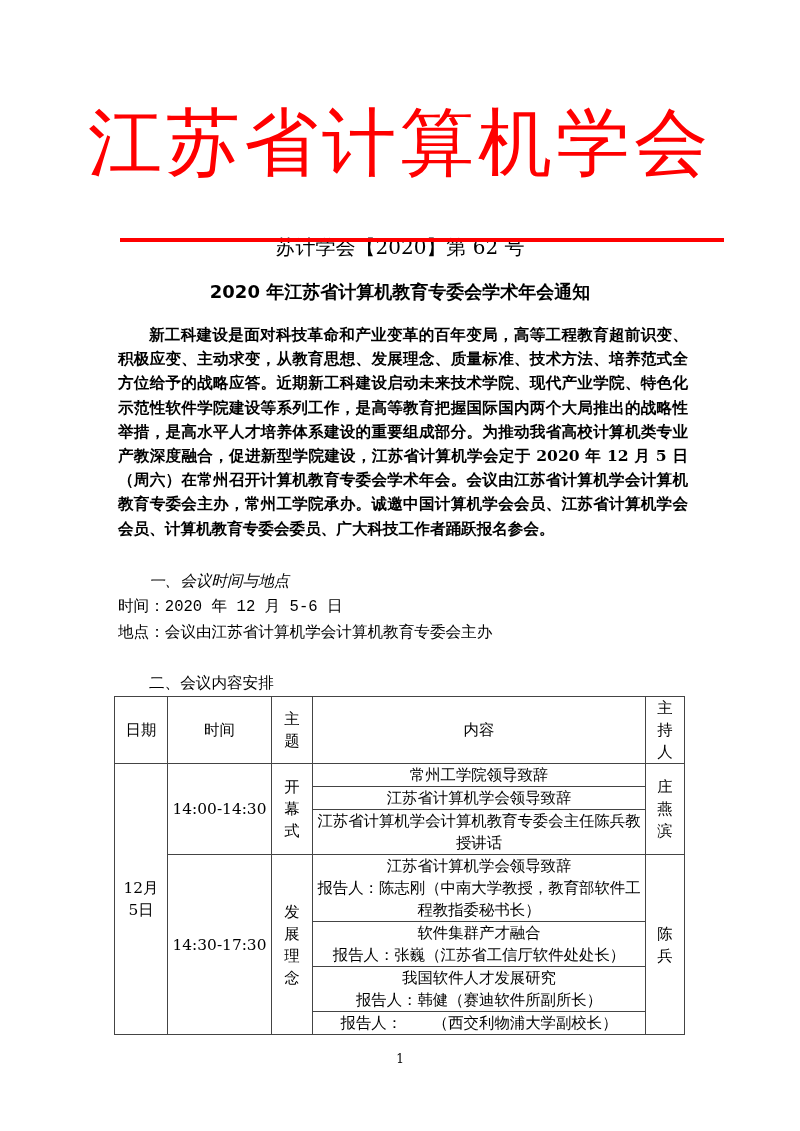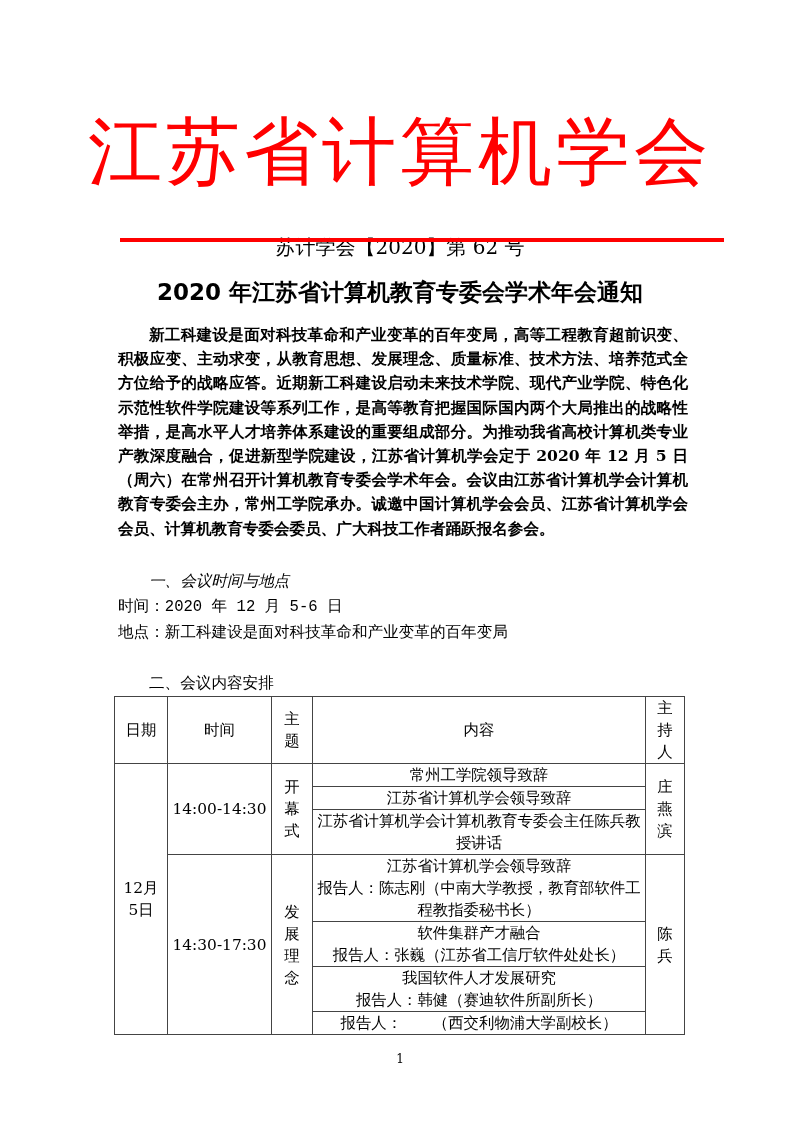--- a/index.html
+++ b/index.html
@@ -1,25 +1,25 @@
 <!DOCTYPE html>
 <html><head>
 <meta charset="utf-8">
 <style>
   html, body { margin: 0; padding: 0; background: #ffffff; }
   body { width: 800px; height: 1131px; position: relative; overflow: hidden;
          font-family: "DejaVu Serif", "Liberation Serif", serif; color: #000; }
-  .org-title { position: absolute; left: 0; width: 800px; top: 106px; text-align: center;
+  .org-title { position: absolute; left: 0; width: 800px; top: 97px; text-align: center;
     font-family: "DejaVu Serif", "Liberation Serif", serif; color: #ff0000; font-size: 74px;
     letter-spacing: 4px; line-height: 90px; font-weight: normal; }
   .doc-number { position: absolute; left: 0; width: 800px; top: 203px; text-align: center;
     font-size: 20px; line-height: 24px; margin-top: 32px; }
   .red-rule { position: absolute; left: 120px; width: 604px; top: 238px; height: 4px; background: #ff0000; }
   .notice-title { position: absolute; left: 0; width: 800px; top: 277px; text-align: center;
-    font-family: "DejaVu Sans", "Liberation Sans", sans-serif; font-weight: bold; font-size: 23px; line-height: 30px; }
+    font-family: "DejaVu Sans", "Liberation Sans", sans-serif; font-weight: bold; font-size: 18px; line-height: 30px; }
   .body-text { position: absolute; left: 118px; width: 570px; font-size: 15.6px; line-height: 24.2px;
     text-align: justify; font-weight: bold; }
   .para { top: 323px; text-indent: 31px; }
   .line { position: absolute; font-size: 15.6px; line-height: 22px; white-space: nowrap; }
   .sec1 { left: 149px; top: 570px; font-style: italic; }
   .time-line { left: 118px; top: 596px; font-family: Liberation Mono, monospace; }
   .loc-line { left: 118px; top: 621px; }
   .sec2 { left: 149px; top: 672px; }
 
   table.schedule { position: absolute; left: 114px; top: 696px; width: 571px;
@@ -40,21 +40,21 @@
 
 <div class="org-title">江苏省计算机学会</div>
 <div class="doc-number">苏计学会【2020】第 62 号</div>
 <div class="red-rule"></div>
 
 <div class="notice-title">2020 年江苏省计算机教育专委会学术年会通知</div>
 <div class="body-text para">新工科建设是面对科技革命和产业变革的百年变局，高等工程教育超前识变、积极应变、主动求变，从教育思想、发展理念、质量标准、技术方法、培养范式全方位给予的战略应答。近期新工科建设启动未来技术学院、现代产业学院、特色化示范性软件学院建设等系列工作，是高等教育把握国际国内两个大局推出的战略性举措，是高水平人才培养体系建设的重要组成部分。为推动我省高校计算机类专业产教深度融合，促进新型学院建设，江苏省计算机学会定于 2020 年 12 月 5 日（周六）在常州召开计算机教育专委会学术年会。会议由江苏省计算机学会计算机教育专委会主办，常州工学院承办。诚邀中国计算机学会会员、江苏省计算机学会会员、计算机教育专委会委员、广大科技工作者踊跃报名参会。</div>
 
 <div class="line sec1">一、会议时间与地点</div>
 <div class="line time-line">时间：2020 年 12 月 5-6 日</div>
-<div class="line loc-line">地点：新工科建设是面对科技革命和产业变革的百年变局</div>
+<div class="line loc-line">地点：会议由江苏省计算机学会计算机教育专委会主办</div>
 <div class="line sec2">二、会议内容安排</div>
 
 <table class="schedule">
   <tbody>
       <tr class="hdr-row">
     <td class="col-date">日期</td>
     <td class="col-time">时间</td>
     <td class="col-topic"><span class="vert">主题</span></td>
     <td>内容</td>
     <td class="col-host"><span class="vert">主持人</span></td>

